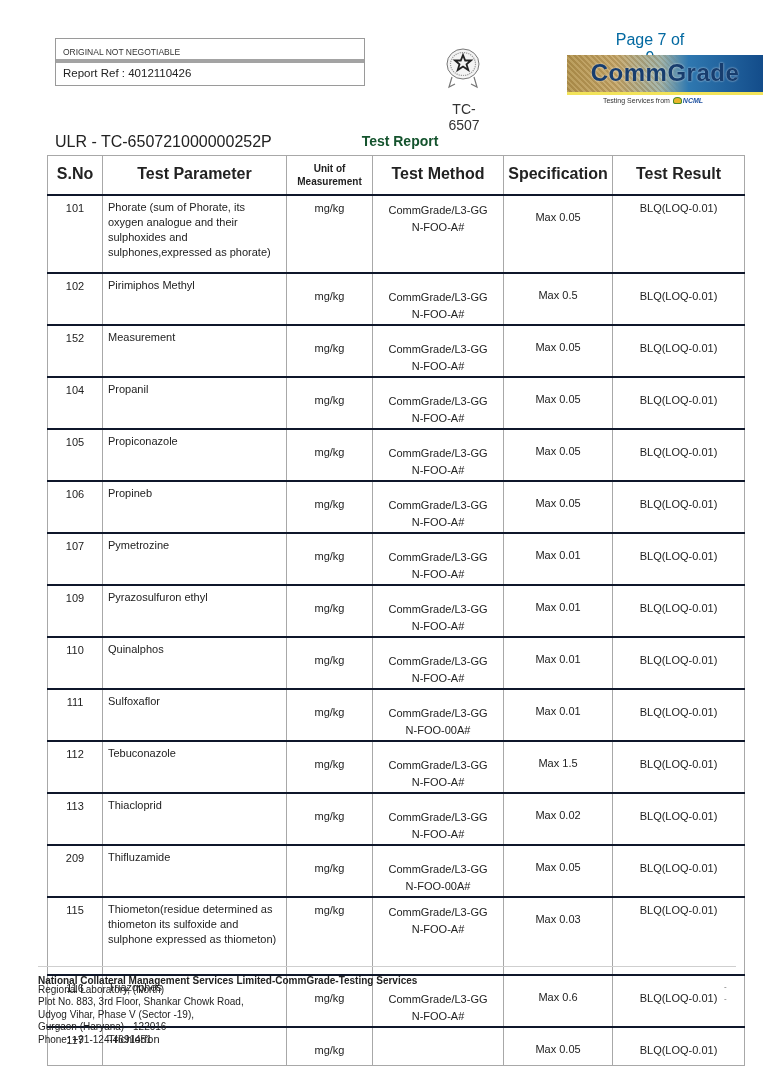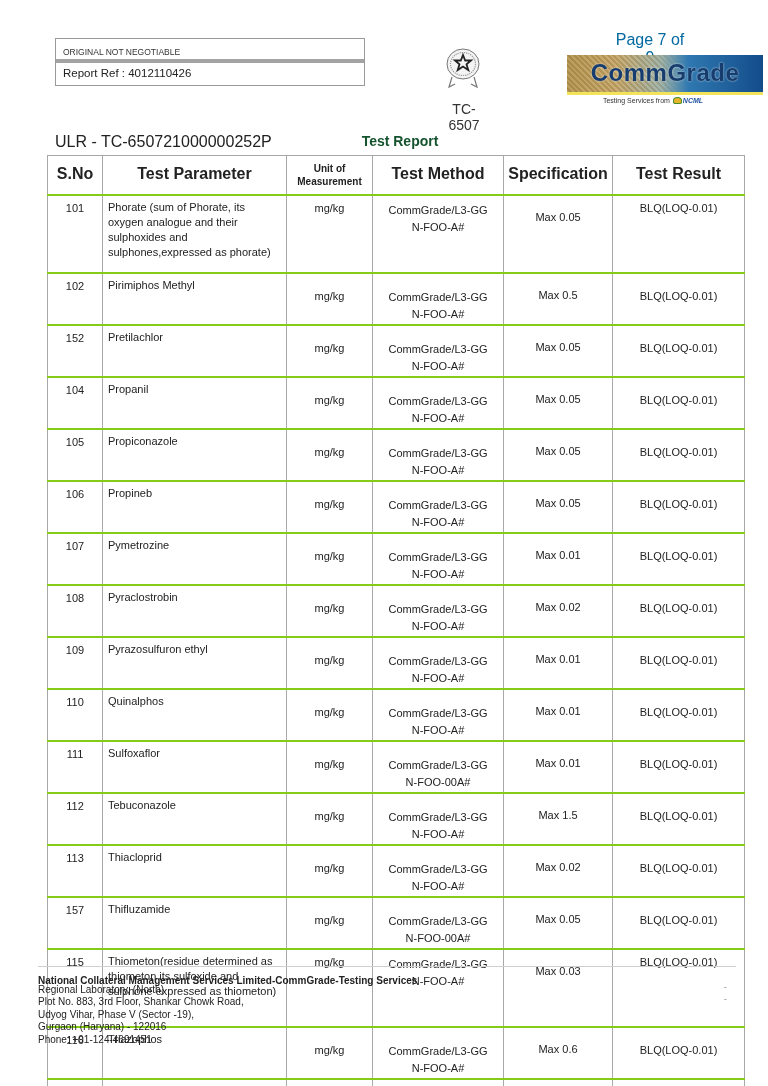--- a/index.html
+++ b/index.html
@@ -25,21 +25,21 @@
                color: #173d6e; letter-spacing: 0.5px; text-shadow: 0 0 2px rgba(255,255,255,0.8); }
   .logo-sub { position: absolute; left: 583px; top: 97px; width: 140px; font-size: 7px; color: #333; text-align: center; }
   .logo-sub .ncml { font-weight: bold; font-style: italic; color: #1d4f9e; }
   .ncml-icon { display: inline-block; width: 9px; height: 7px; background: #e8b52a; border-radius: 50% 50% 30% 30%; vertical-align: -1px; margin: 0 1px; border: 1px solid #4a8c2a; }
 
   .ulr { position: absolute; left: 55px; top: 133px; font-size: 16px; color: #222; }
   .report-title { position: absolute; left: 330px; top: 133px; width: 140px; text-align: center; font-size: 14px; font-weight: bold; color: #14532d; }
 
   table.results { position: absolute; left: 47px; top: 155px; width: 697px; border-collapse: collapse; table-layout: fixed; }
   table.results th, table.results td { border: 1px solid #a8a8a8; vertical-align: top; }
-  table.results tbody tr { border-top: 2px solid #84cc16; }
+  table.results tbody tr { border-top: 2px solid #0f172a; }
   table.results th { height: 39px; font-size: 16px; font-weight: bold; color: #222; vertical-align: middle; text-align: center; line-height: 1.3; }
   table.results th.c-unit { font-size: 10px; }
   table.results td { font-size: 11px; color: #222; }
   td.c-sno { text-align: center; padding-top: 6px; font-size: 11.5px; }
   td.c-param { padding: 4px 6px 0 5px; line-height: 15.3px; font-size: 11.5px; }
   td.c-unit { text-align: center; padding-top: 16px; font-size: 9.5px; }
   td.c-method { text-align: center; padding-top: 15px; font-size: 9.5px; line-height: 17.5px; }
   td.c-spec { text-align: center; padding-top: 15px; font-size: 10px; }
   td.c-result { text-align: center; padding-top: 16px; font-size: 10px; }
   td.c-unit.tall, td.c-method.tall, td.c-result.tall { padding-top: 6px; }
@@ -120,21 +120,21 @@
     <td class="c-method">
       <span>CommGrade/L3-GG</span><br>
       <span>N-FOO-A#</span>
     </td>
     <td class="c-spec">Max 0.5</td>
     <td class="c-result">BLQ(LOQ-0.01)</td>
   </tr>
 
   <tr class="row-short">
     <td class="c-sno">152</td>
-    <td class="c-param">Pretilachlor</td>
+    <td class="c-param">Measurement</td>
     <td class="c-unit">mg/kg</td>
     <td class="c-method">
       <span>CommGrade/L3-GG</span><br>
       <span>N-FOO-A#</span>
     </td>
     <td class="c-spec">Max 0.05</td>
     <td class="c-result">BLQ(LOQ-0.01)</td>
   </tr>
 
   <tr class="row-short">
@@ -178,31 +178,20 @@
     <td class="c-param">Pymetrozine</td>
     <td class="c-unit">mg/kg</td>
     <td class="c-method">
       <span>CommGrade/L3-GG</span><br>
       <span>N-FOO-A#</span>
     </td>
     <td class="c-spec">Max 0.01</td>
     <td class="c-result">BLQ(LOQ-0.01)</td>
   </tr>
 
-  <tr class="row-short">
-    <td class="c-sno">108</td>
-    <td class="c-param">Pyraclostrobin</td>
-    <td class="c-unit">mg/kg</td>
-    <td class="c-method">
-      <span>CommGrade/L3-GG</span><br>
-      <span>N-FOO-A#</span>
-    </td>
-    <td class="c-spec">Max 0.02</td>
-    <td class="c-result">BLQ(LOQ-0.01)</td>
-  </tr>
 
   <tr class="row-short">
     <td class="c-sno">109</td>
     <td class="c-param">Pyrazosulfuron ethyl</td>
     <td class="c-unit">mg/kg</td>
     <td class="c-method">
       <span>CommGrade/L3-GG</span><br>
       <span>N-FOO-A#</span>
     </td>
     <td class="c-spec">Max 0.01</td>
@@ -251,21 +240,21 @@
     <td class="c-unit">mg/kg</td>
     <td class="c-method">
       <span>CommGrade/L3-GG</span><br>
       <span>N-FOO-A#</span>
     </td>
     <td class="c-spec">Max 0.02</td>
     <td class="c-result">BLQ(LOQ-0.01)</td>
   </tr>
 
   <tr class="row-short">
-    <td class="c-sno">157</td>
+    <td class="c-sno">209</td>
     <td class="c-param">Thifluzamide</td>
     <td class="c-unit">mg/kg</td>
     <td class="c-method">
       <span>CommGrade/L3-GG</span><br>
       <span>N-FOO-00A#</span>
     </td>
     <td class="c-spec">Max 0.05</td>
     <td class="c-result">BLQ(LOQ-0.01)</td>
   </tr>
 

